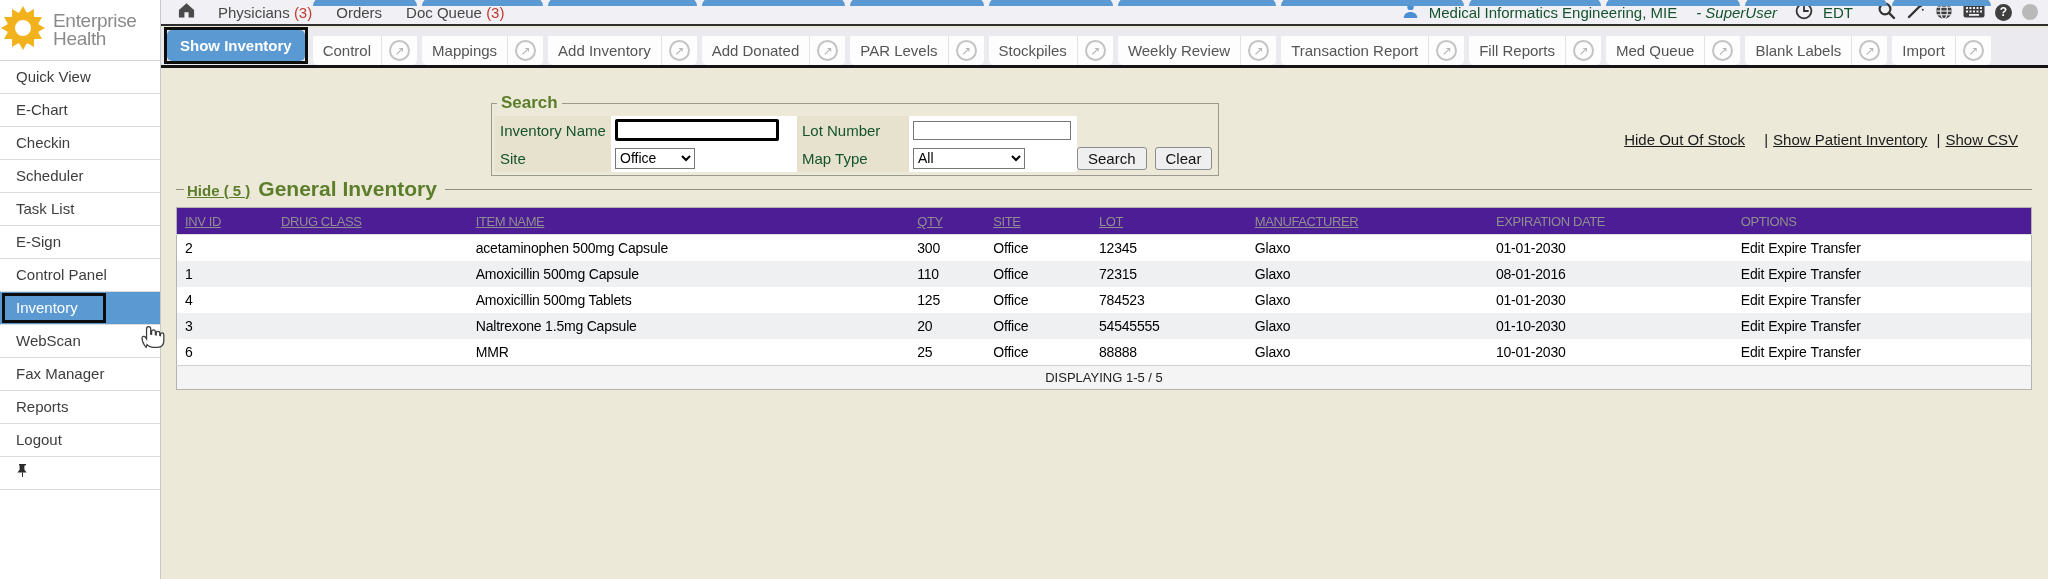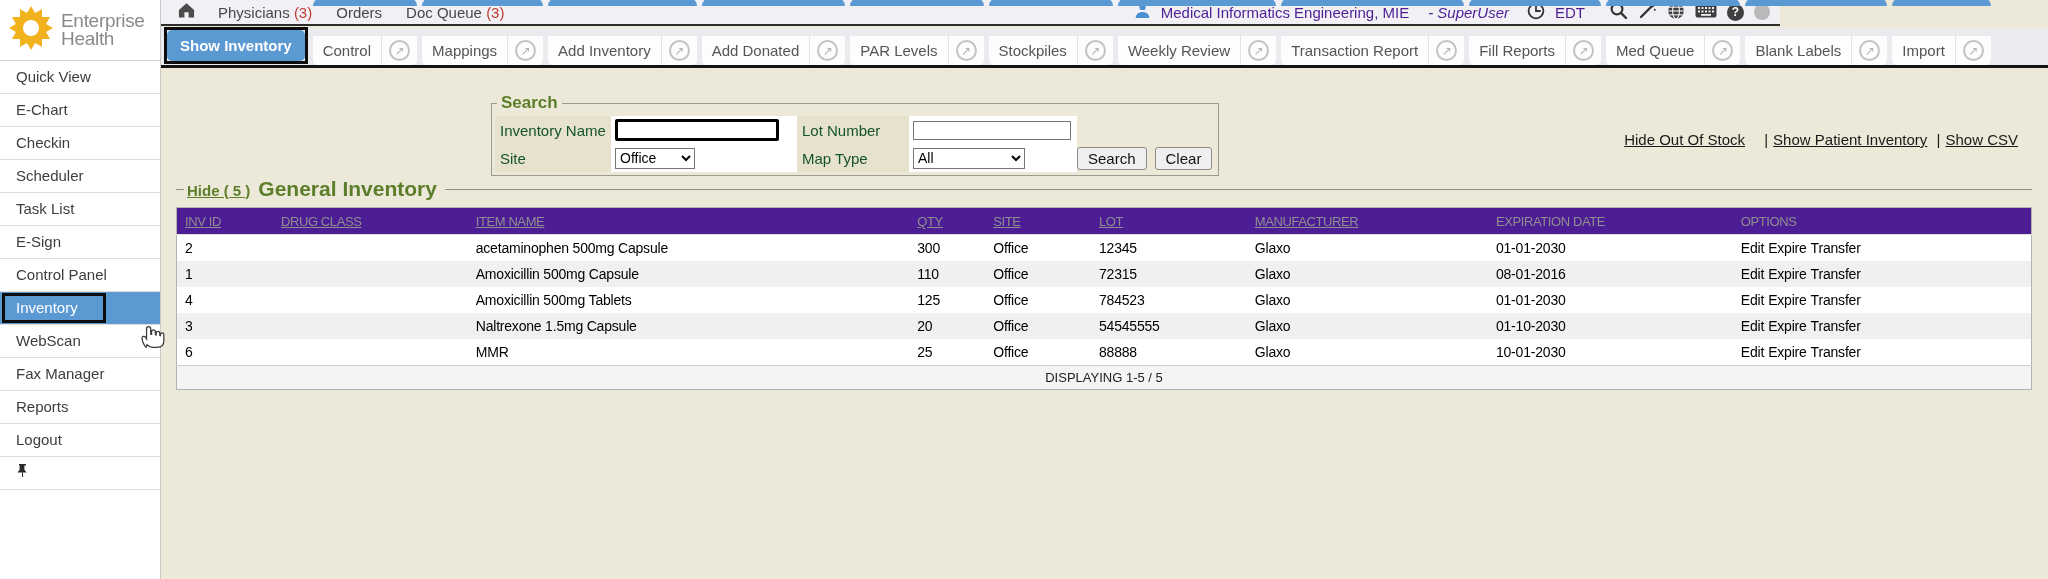--- a/index.html
+++ b/index.html
@@ -12,45 +12,45 @@
     color:#333;
   }
 
   
   .side {
     position:absolute; left:0; top:0; width:161px; height:579px;
     background:#fff; border-right:1px solid #c9c9c9; z-index:4;
   }
   .logo-block{
     height:61px; border-bottom:1px solid #d2d2d2;
-    display:flex; align-items:center; padding-left:8px; gap:7px; background:#fff;
+    display:flex; align-items:center; gap:7px; background:#fff;
   }
   .logo-text{ color:#8a8a8a; font-size:19px; line-height:18px; letter-spacing:-0.3px; }
   .side-item{
     height:33px; line-height:32px; border-bottom:1px solid #dcdcdc;
     padding-left:16px; font-size:15px; color:#3d3d3d; cursor:pointer;
     position:relative; background:#fff;
   }
   .side-item.active{ background:#5b99d2; color:#fff; }
   .focus-box{
     position:absolute; left:2px; top:1px; bottom:1px; width:104px;
     border:3px solid #0c0c0c; pointer-events:none;
   }
   .pin-row{ display:flex; align-items:center; }
 
   
   .topbar{
-    position:absolute; left:161px; top:0; width:1619px; height:26px;
+    position:absolute; left:161px; top:0; width:1887px; height:26px;
     background:#f1f0f5; border-bottom:2px solid #2e2e2e;
     display:flex; align-items:center; padding:0 10px 0 16px; z-index:3;
   }
   .topnav{ display:flex; align-items:center; gap:24px; margin-left:22px; font-size:15px; color:#474747; }
   .topnav .navitem{ cursor:pointer; }
   .count{ color:#bf3b2f; }
-  .top-right{ margin-left:auto; display:flex; align-items:center; gap:10px; font-size:15px; color:#4c1d95; }
+  .top-right{ margin-left:auto; display:flex; align-items:center; gap:10px; font-size:15px; color:#14532d; }
   .role{ font-style:italic; margin-left:9px; }
   .tz{ margin-right:4px; }
   .qhelp{
     width:17px; height:17px; border-radius:50%; background:#3f3f3f; color:#fff;
     font-size:12px; font-weight:bold; display:flex; align-items:center; justify-content:center;
   }
   .qhelp::before{ content:"?"; }
   .gray-dot{ width:16px; height:16px; border-radius:50%; background:#b9b9b9; }
 
   

